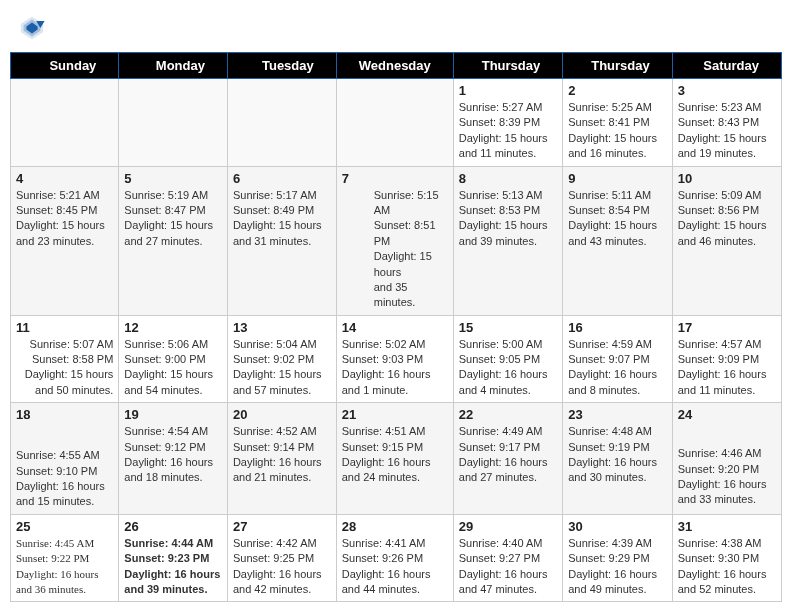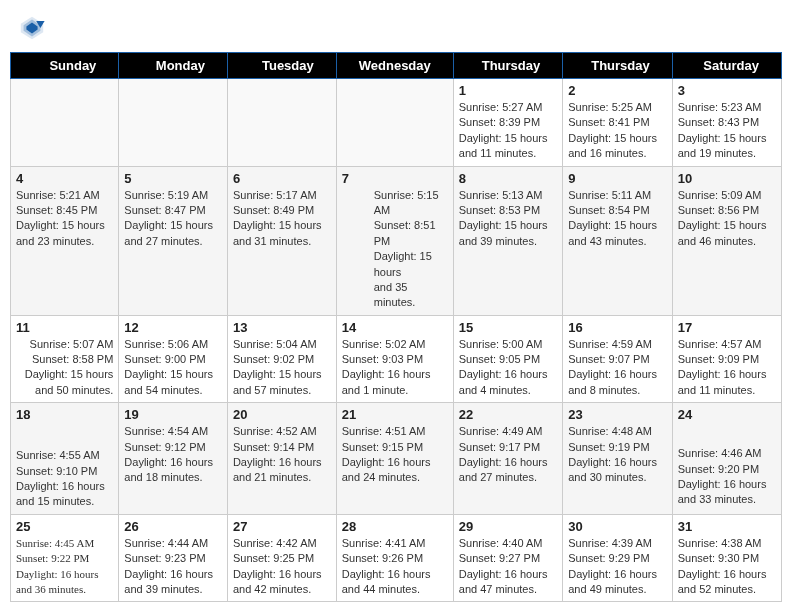--- a/index.html
+++ b/index.html
@@ -305,21 +305,21 @@
       <tr>
         <td>
           <div class="day-number">25</div>
           <div class="day-info" style="white-space: pre-line; font-family: Liberation Serif, serif;">Sunrise: 4:45 AM
 Sunset: 9:22 PM
 Daylight: 16 hours
 and 36 minutes.</div>
         </td>
         <td>
           <div class="day-number">26</div>
-          <div class="day-info" style="white-space: pre-line;">Sunrise: 4:44 AM
+          <div class="day-info" style="white-space: pre-line; font-weight: bold;">Sunrise: 4:44 AM
 Sunset: 9:23 PM
 Daylight: 16 hours
 and 39 minutes.</div>
         </td>
         <td>
           <div class="day-number">27</div>
           <div class="day-info" style="white-space: pre-line;">Sunrise: 4:42 AM
 Sunset: 9:25 PM
 Daylight: 16 hours
 and 42 minutes.</div>

